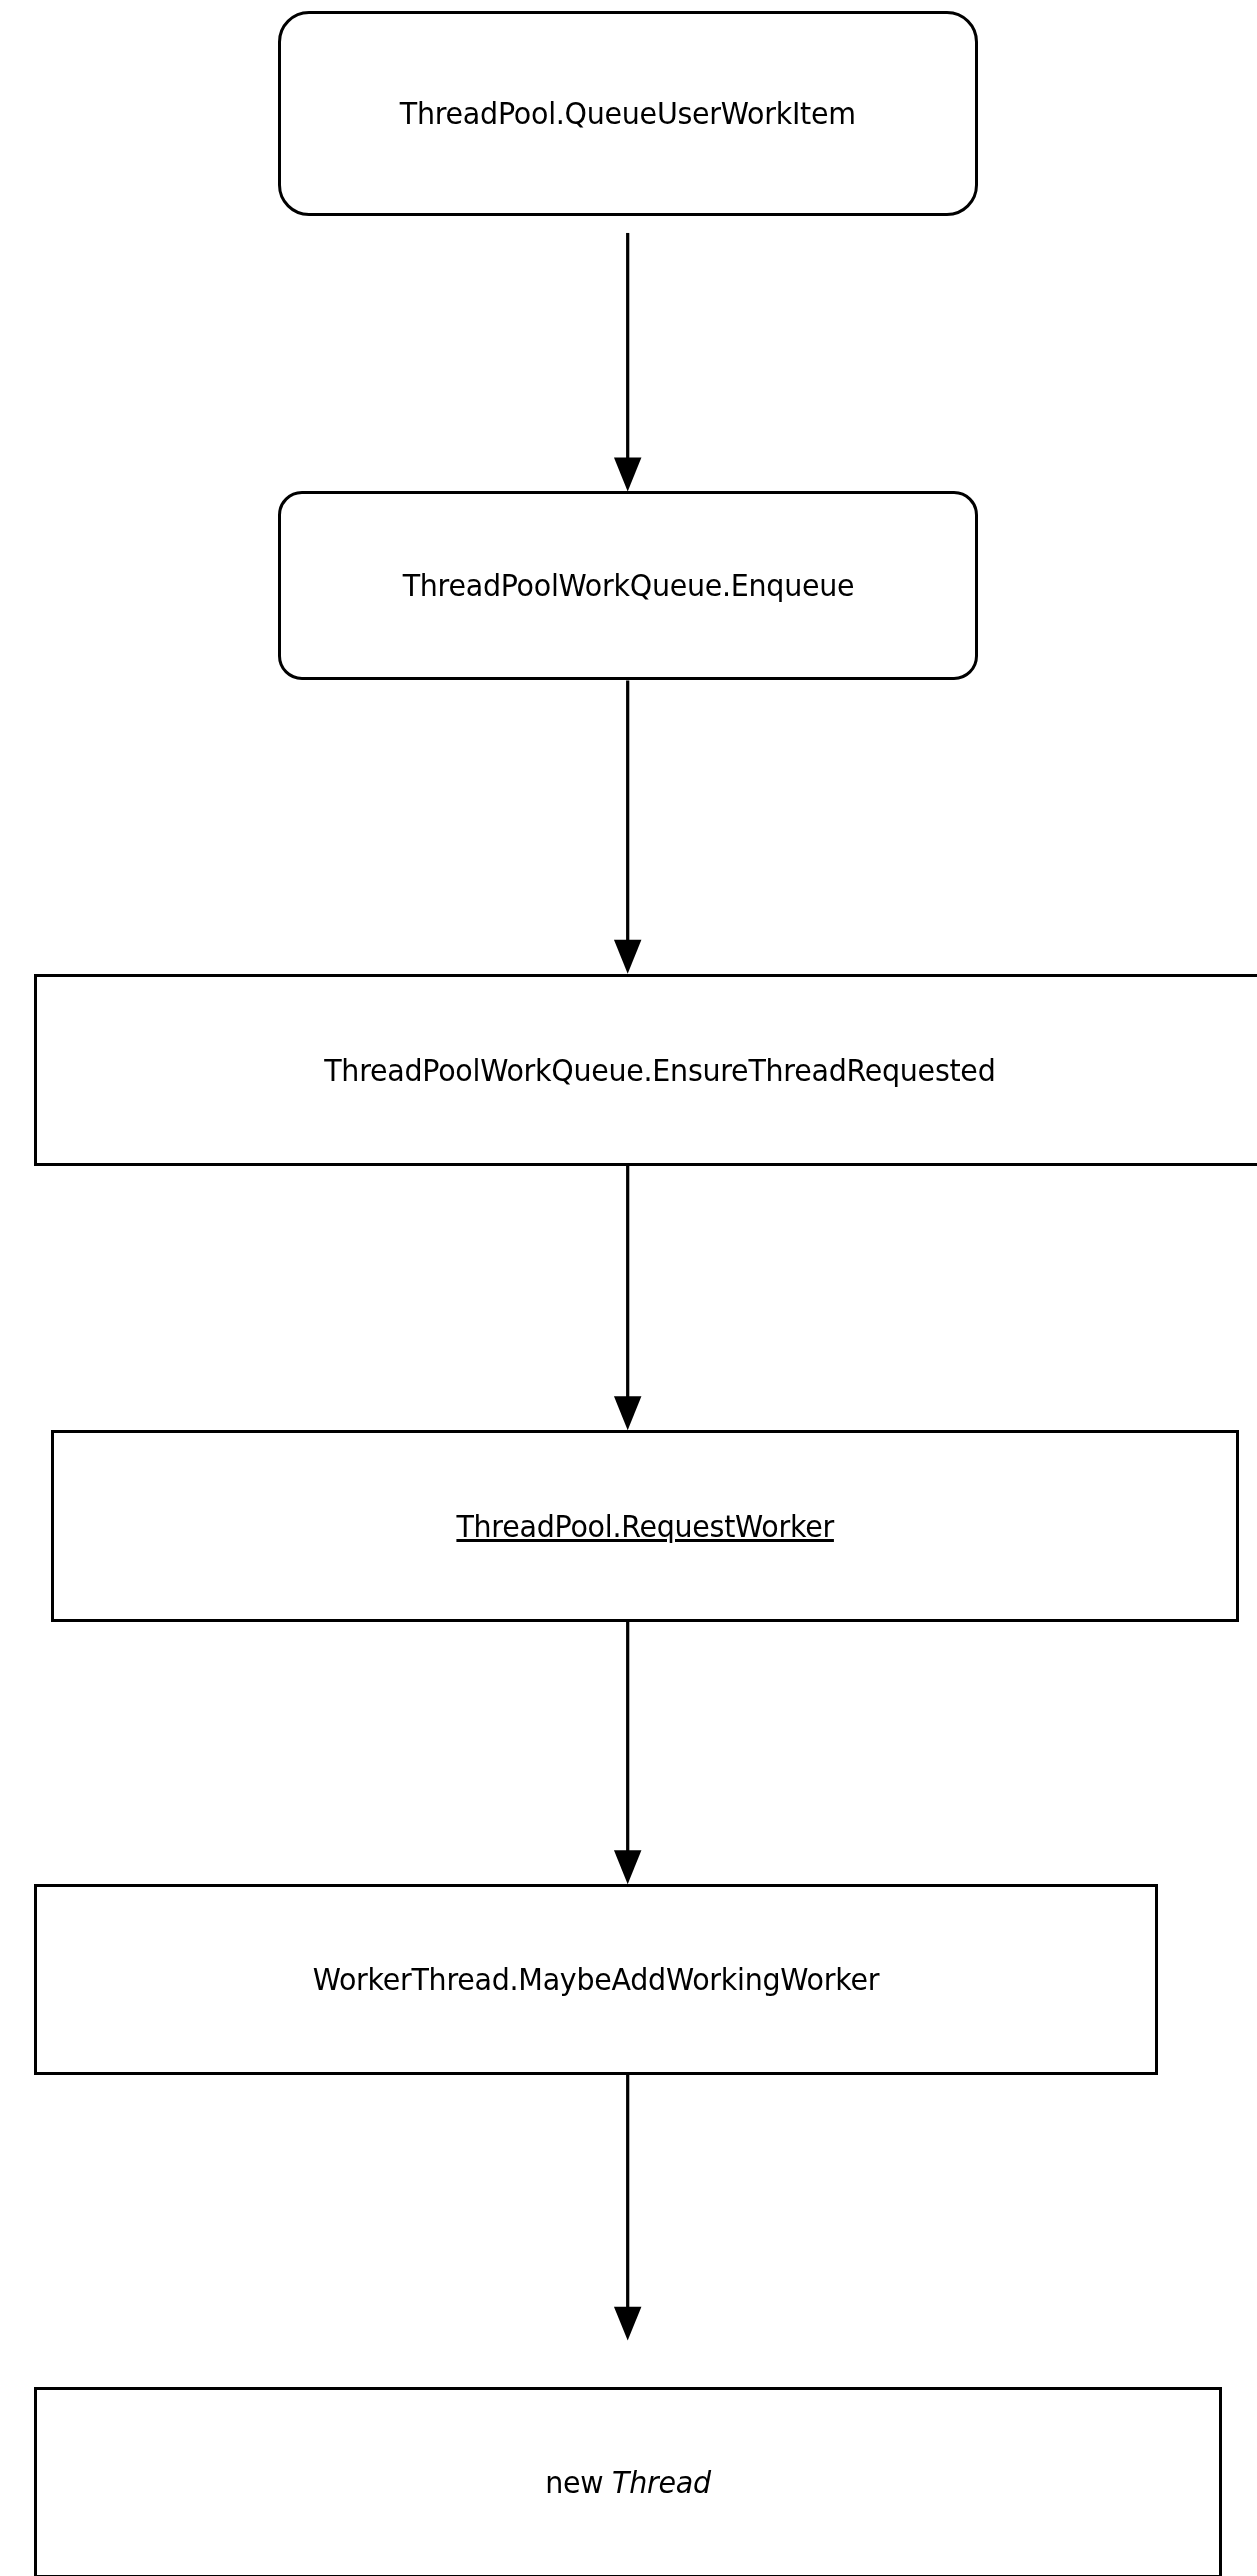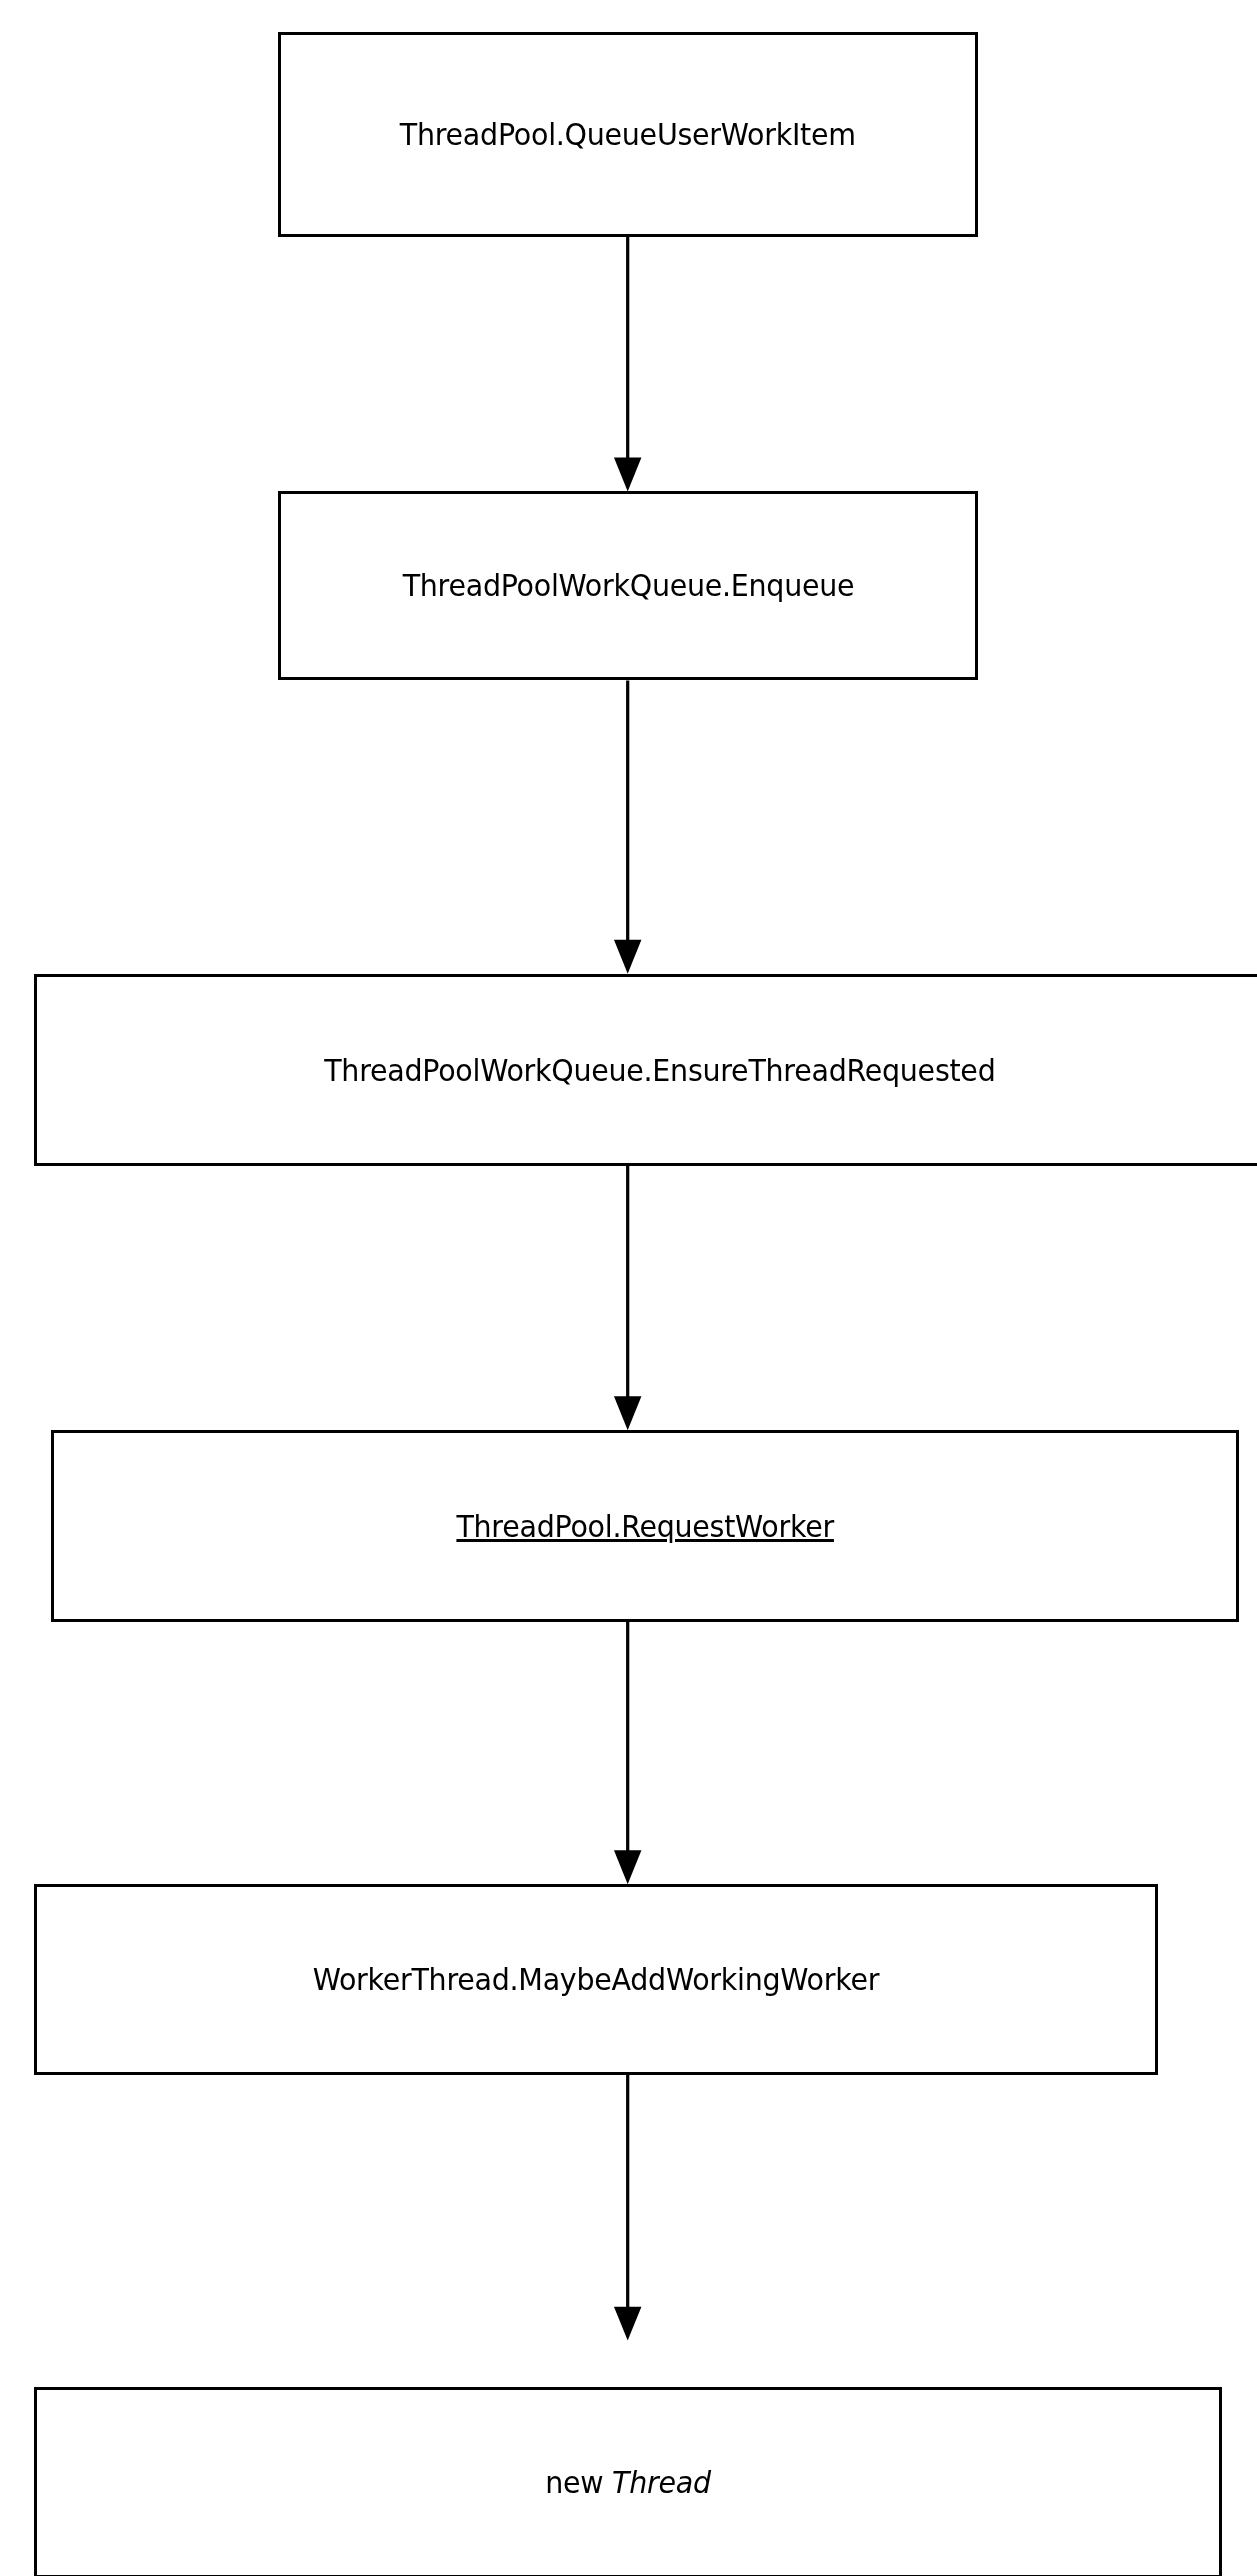--- a/index.html
+++ b/index.html
@@ -73,25 +73,25 @@
     <g>
       <line x1="777" y1="2007" x2="777" y2="2308" stroke="#000000" stroke-width="4"></line>
       <polygon points="777,2332 760,2290 794,2290" fill="#000000"></polygon>
     </g>
     <g>
       <line x1="777" y1="2568" x2="777" y2="2873" stroke="#000000" stroke-width="4"></line>
       <polygon points="777,2897 760,2855 794,2855" fill="#000000"></polygon>
     </g>
   </svg>
 
-  <div class="node-box" style="left:278px; top:32px; width:700px; height:205px;">
+  <div class="node-box" style="left:278px; top:11px; width:700px; height:205px;border-radius:31px;">
     <span class="node-label">ThreadPool.QueueUserWorkItem</span>
   </div>
 
-  <div class="node-box" style="left:278px; top:491px; width:700px; height:189px;">
+  <div class="node-box" style="left:278px; top:491px; width:700px; height:189px;border-radius:24px;">
     <span class="node-label">ThreadPoolWorkQueue.Enqueue</span>
   </div>
 
   <div class="node-box" style="left:34px; top:974px; width:1252px; height:192px;">
     <span class="node-label">ThreadPoolWorkQueue.EnsureThreadRequested</span>
   </div>
 
   <div class="node-box" style="left:51px; top:1430px; width:1188px; height:192px;text-decoration:underline;">
     <span class="node-label">ThreadPool.RequestWorker</span>
   </div>

